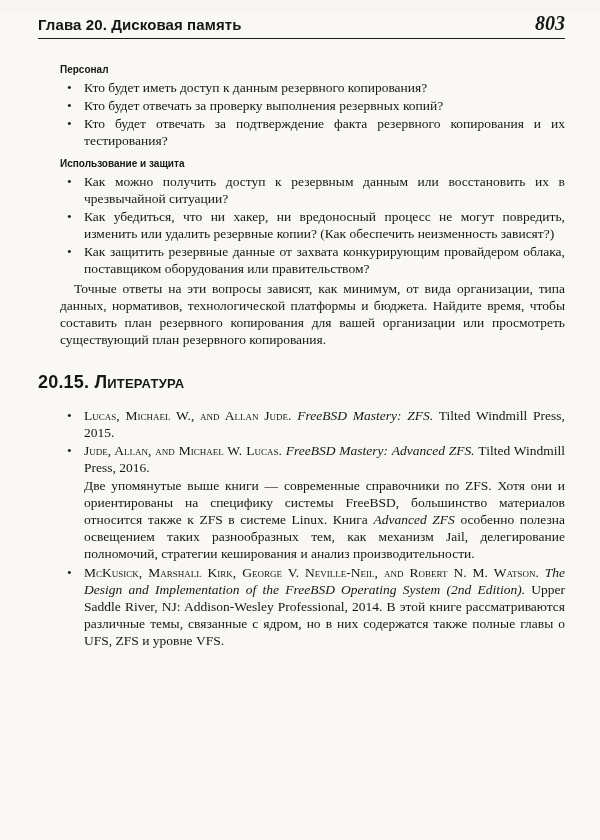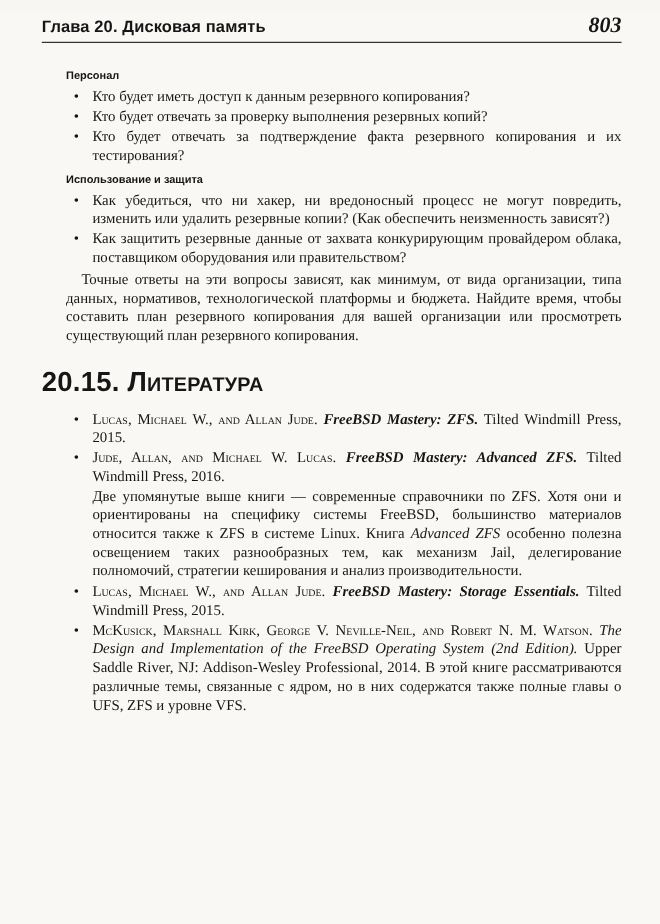--- a/index.html
+++ b/index.html
@@ -66,29 +66,29 @@
   }
   ul.blist li.note::before { content: none; }
   ul.blist li.note { margin-top: 1px; margin-bottom: 2px; }
   .indent {
     text-indent: 14px;
     margin-top: 3px;
   }
   .section-heading {
     font-family: "Liberation Sans", sans-serif;
     font-weight: bold;
-    font-size: 25px;
+    font-size: 18px;
     letter-spacing: 0.2px;
     text-align: left;
     margin: 26px 0 16px -22px;
   }
   .smallcaps { font-variant: small-caps; }
   .sc { font-variant: small-caps; }
   .it { font-style: italic; }
-  .bi { font-style: italic; font-weight: bold; }
+  .bi { font-style: italic; font-weight: normal; }
 </style>
 </head>
 <body>
 
 <div class="page">
 
   <header class="running-head">
     <span class="chapter">Глава 20. Дисковая память</span>
     <span class="pagenum">803</span>
   </header>
@@ -98,31 +98,31 @@
 
     <h3 class="run-head">Персонал</h3>
     <ul class="blist">
         <li>Кто будет иметь доступ к данным резервного копирования?</li>
         <li>Кто будет отвечать за проверку выполнения резервных копий?</li>
         <li>Кто будет отвечать за подтверждение факта резервного копирования и их тестирования?</li>
       </ul>
 
     <h3 class="run-head">Использование и защита</h3>
     <ul class="blist">
+        <li>Как можно получить доступ к резервным данным или восстановить их в чрезвычайной ситуации?</li>
         <li>Как убедиться, что ни хакер, ни вредоносный процесс не могут повредить, изменить или удалить резервные копии? (Как обеспечить неизменность зависят?)</li>
         <li>Как защитить резервные данные от захвата конкурирующим провайдером облака, поставщиком оборудования или правительством?</li>
       </ul>
 
     <p class="indent">Точные ответы на эти вопросы зависят, как минимум, от вида организации, типа данных, нормативов, технологической платформы и бюджета. Найдите время, чтобы составить план резервного копирования для вашей организации или просмотреть существующий план резервного копирования.</p>
 
     <h1 class="section-heading"><span>20.15.</span> <span class="smallcaps">Литература</span></h1>
 
     <ul class="blist">
         <li><span class="sc">Lucas, Michael W., and Allan Jude. </span><span class="bi">FreeBSD Mastery: ZFS.</span><span> Tilted Windmill Press, 2015.</span></li>
         <li><span class="sc">Jude, Allan, and Michael W. Lucas. </span><span class="bi">FreeBSD Mastery: Advanced ZFS.</span><span> Tilted Windmill Press, 2016.</span></li>
         <li class="note"><span>Две упомянутые выше книги — современные справочники по ZFS. Хотя они и ориентированы на специфику системы FreeBSD, большинство материалов относится также к ZFS в системе Linux. Книга </span><span class="it">Advanced ZFS</span><span> особенно полезна освещением таких разнообразных тем, как механизм Jail, делегирование полномочий, стратегии кеширования и анализ производительности.</span></li>
-        <li><span class="sc">Lucas, Michael W., and Allan Jude. </span><span class="bi">FreeBSD Mastery: Storage Essentials.</span><span> Tilted Windmill Press, 2015.</span></li>
         <li><span class="sc">McKusick, Marshall Kirk, George V. Neville-Neil, and Robert N. M. Watson. </span><span class="it">The Design and Implementation of the FreeBSD Operating System (2nd Edition).</span><span> Upper Saddle River, NJ: Addison-Wesley Professional, 2014. В этой книге рассматриваются различные темы, связанные с ядром, но в них содержатся также полные главы о UFS, ZFS и уровне VFS.</span></li>
       </ul>
 
   </main>
 
 </div>
 
 </body></html>

